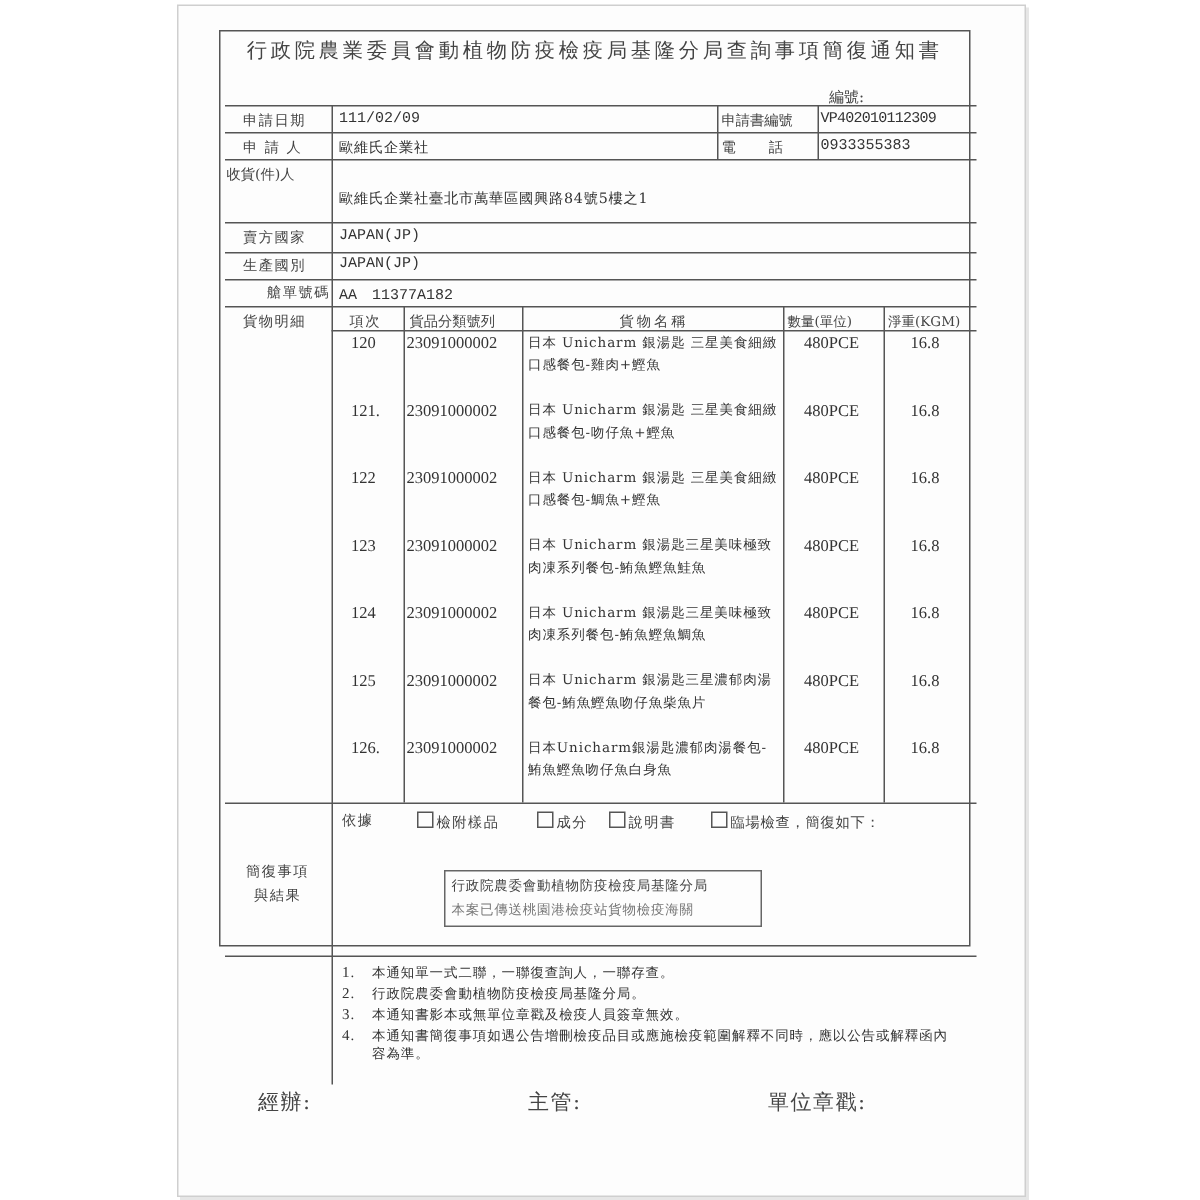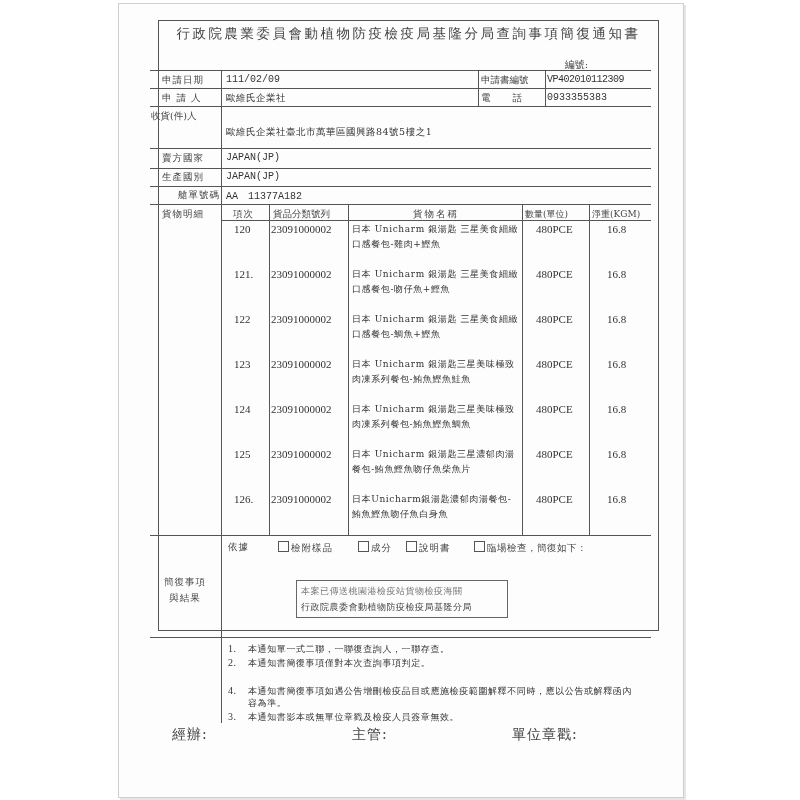--- a/index.html
+++ b/index.html
@@ -1,20 +1,20 @@
 <!DOCTYPE html>
 <html><head>
 <meta charset="utf-8">
 <style>
   html, body { margin:0; padding:0; }
   body { width:800px; height:800px; background:#ffffff; position:relative; overflow:hidden;
          font-family:"DejaVu Serif", serif; color:#3a3a3a; }
   .paper { position:absolute; left:118px; top:3px; width:564px; height:793px;
            background:#fdfdfd; border:1px solid #cfcfcf; box-shadow: 2px 2px 0 #e6e6e6; }
-  .form { position:absolute; left:158px; top:20px; width:501px; height:611px;
+  .form { position:absolute; left:146px; top:20px; width:501px; height:611px;
           border:1.5px solid #555; box-sizing:border-box; }
   .title { position:absolute; left:0; right:0; top:4px; text-align:center; font-size:13.5px;
            letter-spacing:2.5px; color:#444; }
   .serial { position:absolute; right:70px; top:37px; font-size:10px; color:#444; }
   .hl { position:absolute; height:0; border-top:1.2px solid #555; }
   .vl { position:absolute; width:0; border-left:1.2px solid #555; }
   .lbl { position:absolute; font-size:9.5px; color:#444; letter-spacing:1px; }
   .val { position:absolute; font-size:10px; color:#333; font-family:"Liberation Mono", monospace; }
   .valc { position:absolute; font-size:9.5px; color:#333; letter-spacing:0.5px; }
   .cell { position:absolute; font-size:9.5px; color:#333; }
@@ -144,27 +144,27 @@
   <span class="cb"></span><span>成分</span>
 </div>
 <div class="lbl" style="left:406px;top:541px;">
   <span class="cb"></span><span>說明書</span>
 </div>
 <div class="lbl" style="left:474px;top:541px;letter-spacing:0.5px;">
   <span class="cb"></span><span>臨場檢查，簡復如下：</span>
 </div>
 
 <div class="stamp">
+  <div style="color:#444;">行政院農委會動植物防疫檢疫局基隆分局</div>
   <div style="color:#777;">本案已傳送桃園港檢疫站貨物檢疫海關</div>
-  <div style="color:#444;">行政院農委會動植物防疫檢疫局基隆分局</div>
 </div>
 
 <div class="note" style="top:643px;"><span class="n">1.</span><span>本通知單一式二聯，一聯復查詢人，一聯存查。</span></div>
-<div class="note" style="top:657px;"><span class="n">2.</span><span>本通知書簡復事項僅對本次查詢事項判定。</span></div>
-<div class="note" style="top:671px;margin-top:40px;"><span class="n">3.</span><span>本通知書影本或無單位章戳及檢疫人員簽章無效。</span></div>
+<div class="note" style="top:657px;"><span class="n">2.</span><span>行政院農委會動植物防疫檢疫局基隆分局。</span></div>
+<div class="note" style="top:671px;"><span class="n">3.</span><span>本通知書影本或無單位章戳及檢疫人員簽章無效。</span></div>
 <div class="note" style="top:685px;width:412px;display:flex;">
     <span class="n" style="flex:none;">4.</span>
     <span>本通知書簡復事項如遇公告增刪檢疫品目或應施檢疫範圍解釋不同時，應以公告或解釋函內容為準。</span>
   </div>
 
 <div class="sig" style="left:172px;">經辦:</div>
 <div class="sig" style="left:352px;">主管:</div>
 <div class="sig" style="left:512px;">單位章戳:</div>
 
 </body></html>

